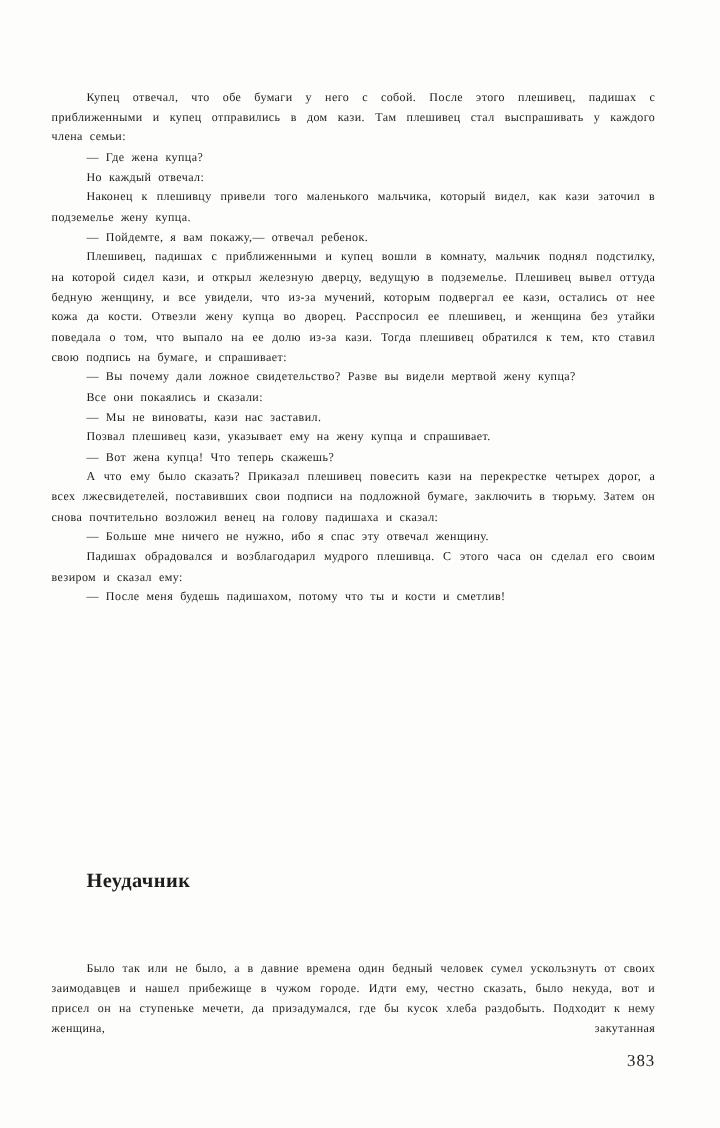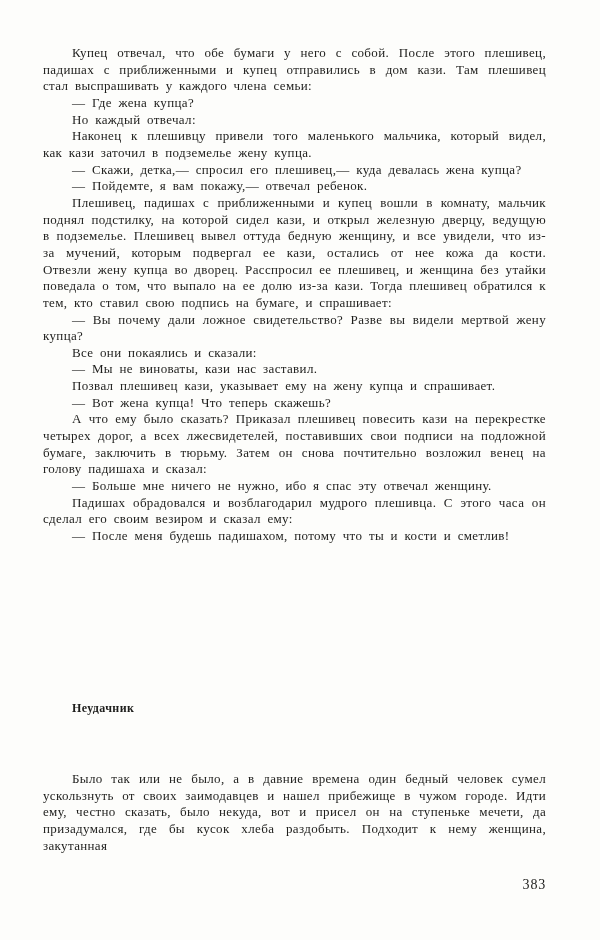--- a/index.html
+++ b/index.html
@@ -8,32 +8,33 @@
     position:relative;
     width:600px; height:940px;
     background:var(--paper);
     color:var(--ink);
     font-family:"Liberation Serif","DejaVu Serif",serif;
     overflow:hidden;
   }
   .textblock {
     position:absolute;
     left:43px; width:503px;
-    font-size:13px;
+    font-size:10px;
     line-height:16.65px;
     text-align:justify;
     letter-spacing:0.35px;
     word-spacing:3px;
+    margin-top:29px;
   }
   .textblock p { margin:0; padding:0; text-indent:29px; }
   #story-end { top:45px; }
   #section-heading {
     position:absolute;
-    left:72px; top:701px;
-    font-size:12px;
+    left:72px; top:724px;
+    font-size:17px;
     font-weight:bold;
     letter-spacing:0.4px;
     margin:0;
     text-align:right;
   }
   #section-body { top:771px; }
   #section-body p.continues { text-align-last:justify; }
   #page-number {
     position:absolute;
     left:43px; top:877px; width:503px;
@@ -45,21 +46,20 @@
 </head>
 <body>
 
 <div class="page">
 
   <div class="textblock" id="story-end">
     <p>Купец отвечал, что обе бумаги у него с собой. После этого плешивец, падишах с приближенными и купец отправились в дом кази. Там плешивец стал выспрашивать у каждого члена семьи:</p>
     <p>— Где жена купца?</p>
     <p>Но каждый отвечал:</p>
     <p>Наконец к плешивцу привели того маленького мальчика, который видел, как кази заточил в подземелье жену купца.</p>
-    <p>— Скажи, детка,— спросил его плешивец,— куда девалась жена купца?</p>
     <p>— Пойдемте, я вам покажу,— отвечал ребенок.</p>
     <p>Плешивец, падишах с приближенными и купец вошли в комнату, мальчик поднял подстилку, на которой сидел кази, и открыл железную дверцу, ведущую в подземелье. Плешивец вывел оттуда бедную женщину, и все увидели, что из-за мучений, которым подвергал ее кази, остались от нее кожа да кости. Отвезли жену купца во дворец. Расспросил ее плешивец, и женщина без утайки поведала о том, что выпало на ее долю из-за кази. Тогда плешивец обратился к тем, кто ставил свою подпись на бумаге, и спрашивает:</p>
     <p>— Вы почему дали ложное свидетельство? Разве вы видели мертвой жену купца?</p>
     <p>Все они покаялись и сказали:</p>
     <p>— Мы не виноваты, кази нас заставил.</p>
     <p>Позвал плешивец кази, указывает ему на жену купца и спрашивает.</p>
     <p>— Вот жена купца! Что теперь скажешь?</p>
     <p>А что ему было сказать? Приказал плешивец повесить кази на перекрестке четырех дорог, а всех лжесвидетелей, поставивших свои подписи на подложной бумаге, заключить в тюрьму. Затем он снова почтительно возложил венец на голову падишаха и сказал:</p>
     <p>— Больше мне ничего не нужно, ибо я спас эту отвечал женщину.</p>
     <p>Падишах обрадовался и возблагодарил мудрого плешивца. С этого часа он сделал его своим везиром и сказал ему:</p>

